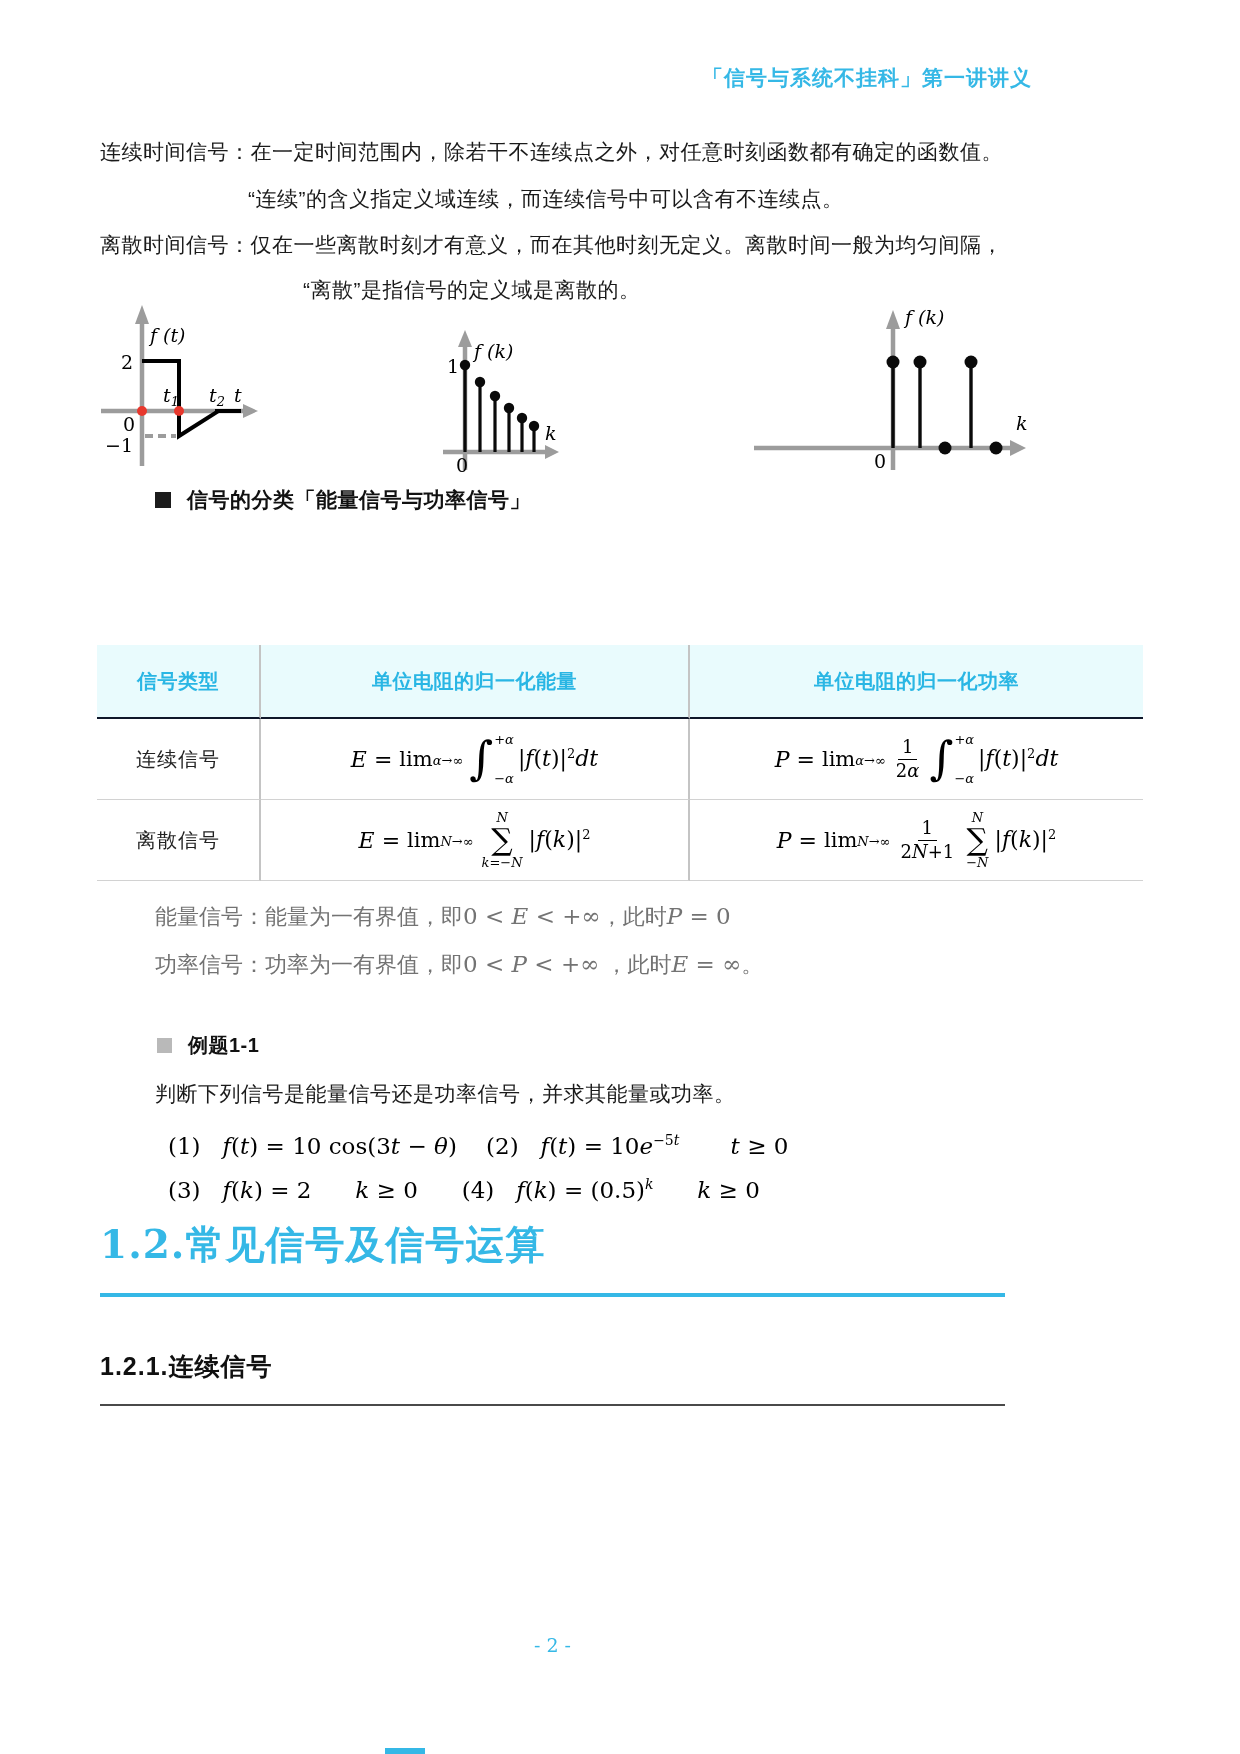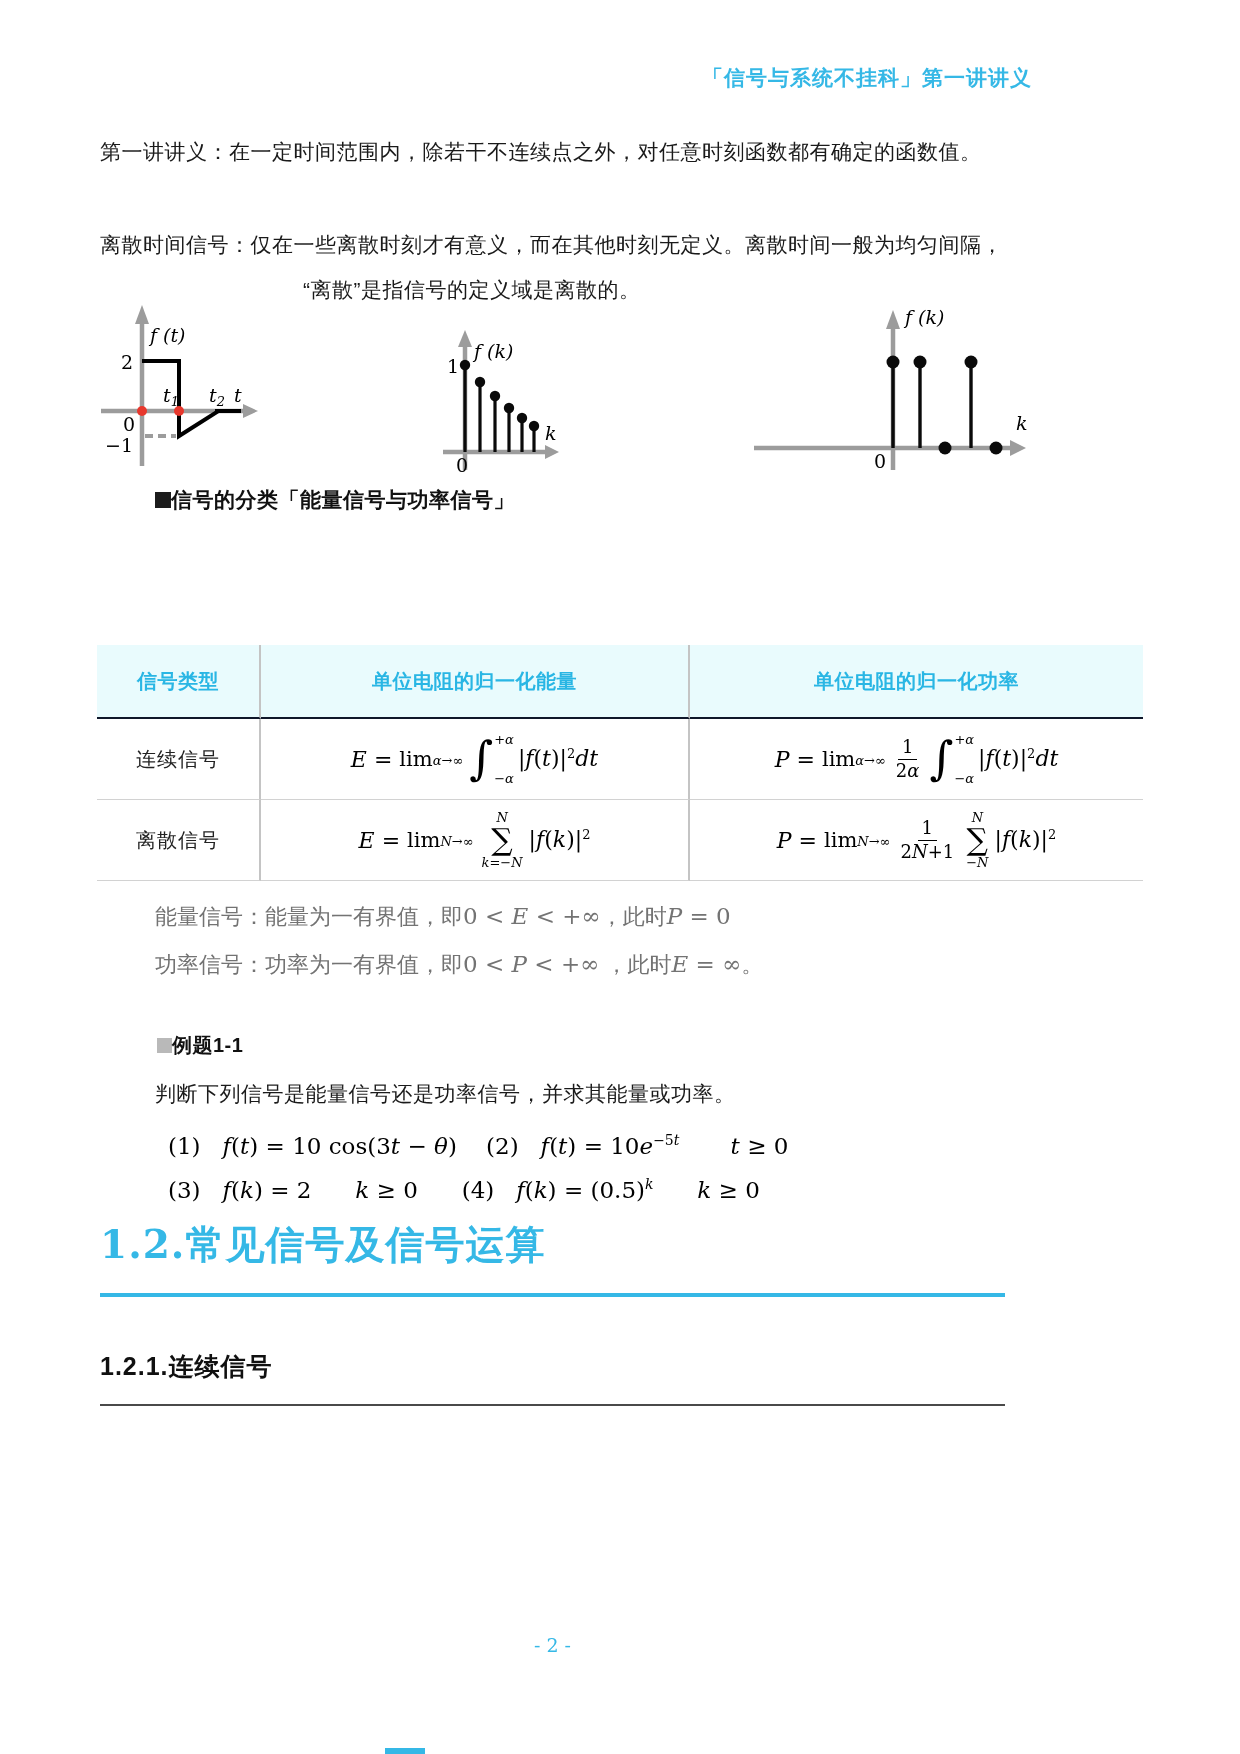--- a/index.html
+++ b/index.html
@@ -15,21 +15,21 @@
     font-size:21px; color:#35b8e6; letter-spacing:1px;
   }
   .doc-footer {
     position:absolute; top:1634px; left:100px; width:905px; text-align:center;
     font-family:"DejaVu Serif", serif; font-size:19px; color:#35b8e6;
   }
   .bottom-dash { position:absolute; left:385px; top:1748px; width:40px; height:6px; background:#35b8e6; }
   
   .p { position:absolute; font-size:21px; letter-spacing:0.5px; color:#1a1a1a; white-space:nowrap; }
   
-  .bullet-line { position:absolute; display:flex; align-items:center; }
+  .bullet-line { position:absolute; display:flex; align-items:center; gap:16px; }
   .sq { width:16px; height:16px; flex:0 0 auto; }
   .sq-black { background:#1c1c1c; }
   .sq-gray  { background:#b9b9b9; width:15px; height:15px; }
   .bullet-text { font-size:21px; font-weight:bold; color:#111; letter-spacing:0.5px; }
   
   .sig-table { position:absolute; left:97px; top:645px; width:1046px; }
   .t-grid { display:grid; grid-template-columns:164px 429px 453px; }
   .th {
     background:#e9fbfd; height:72px; display:flex; align-items:center; justify-content:center;
     color:#29b6e4; font-size:20px; font-weight:bold; letter-spacing:0.5px;
@@ -86,22 +86,23 @@
   .fig .fsub { font-size:13px; }
 </style>
 </head>
 <body>
 
 <div class="page">
 
   <div class="doc-header">「信号与系统不挂科」第一讲讲义</div>
 
   <div class="p" style="left:100px; top:138px;">
-    <span>第一讲讲义：</span><span>在一定时间范围内，除若干不连续点之外，对任意时刻函数都有确定的函数值。</span>
-  </div>
+    <span>连续时间信号：</span><span>在一定时间范围内，除若干不连续点之外，对任意时刻函数都有确定的函数值。</span>
+  </div>
+  <div class="p" style="left:248px; top:185px;">“连续”的含义指定义域连续，而连续信号中可以含有不连续点。</div>
   <div class="p" style="left:100px; top:231px;">
     <span>离散时间信号：</span><span>仅在一些离散时刻才有意义，而在其他时刻无定义。离散时间一般为均匀间隔，</span>
   </div>
   <div class="p" style="left:303px; top:276px;">“离散”是指信号的定义域是离散的。</div>
 
   <svg class="fig" style="left:93px; top:278px;" width="170" height="192" viewBox="0 0 170 192">
 
     <line x1="8" y1="133" x2="150" y2="133" stroke="#9c9c9c" stroke-width="4.5"></line>
     <polygon points="150,126 150,140 165,133" fill="#9c9c9c"></polygon>
     <line x1="49" y1="188" x2="49" y2="42" stroke="#9c9c9c" stroke-width="4.5"></line>

